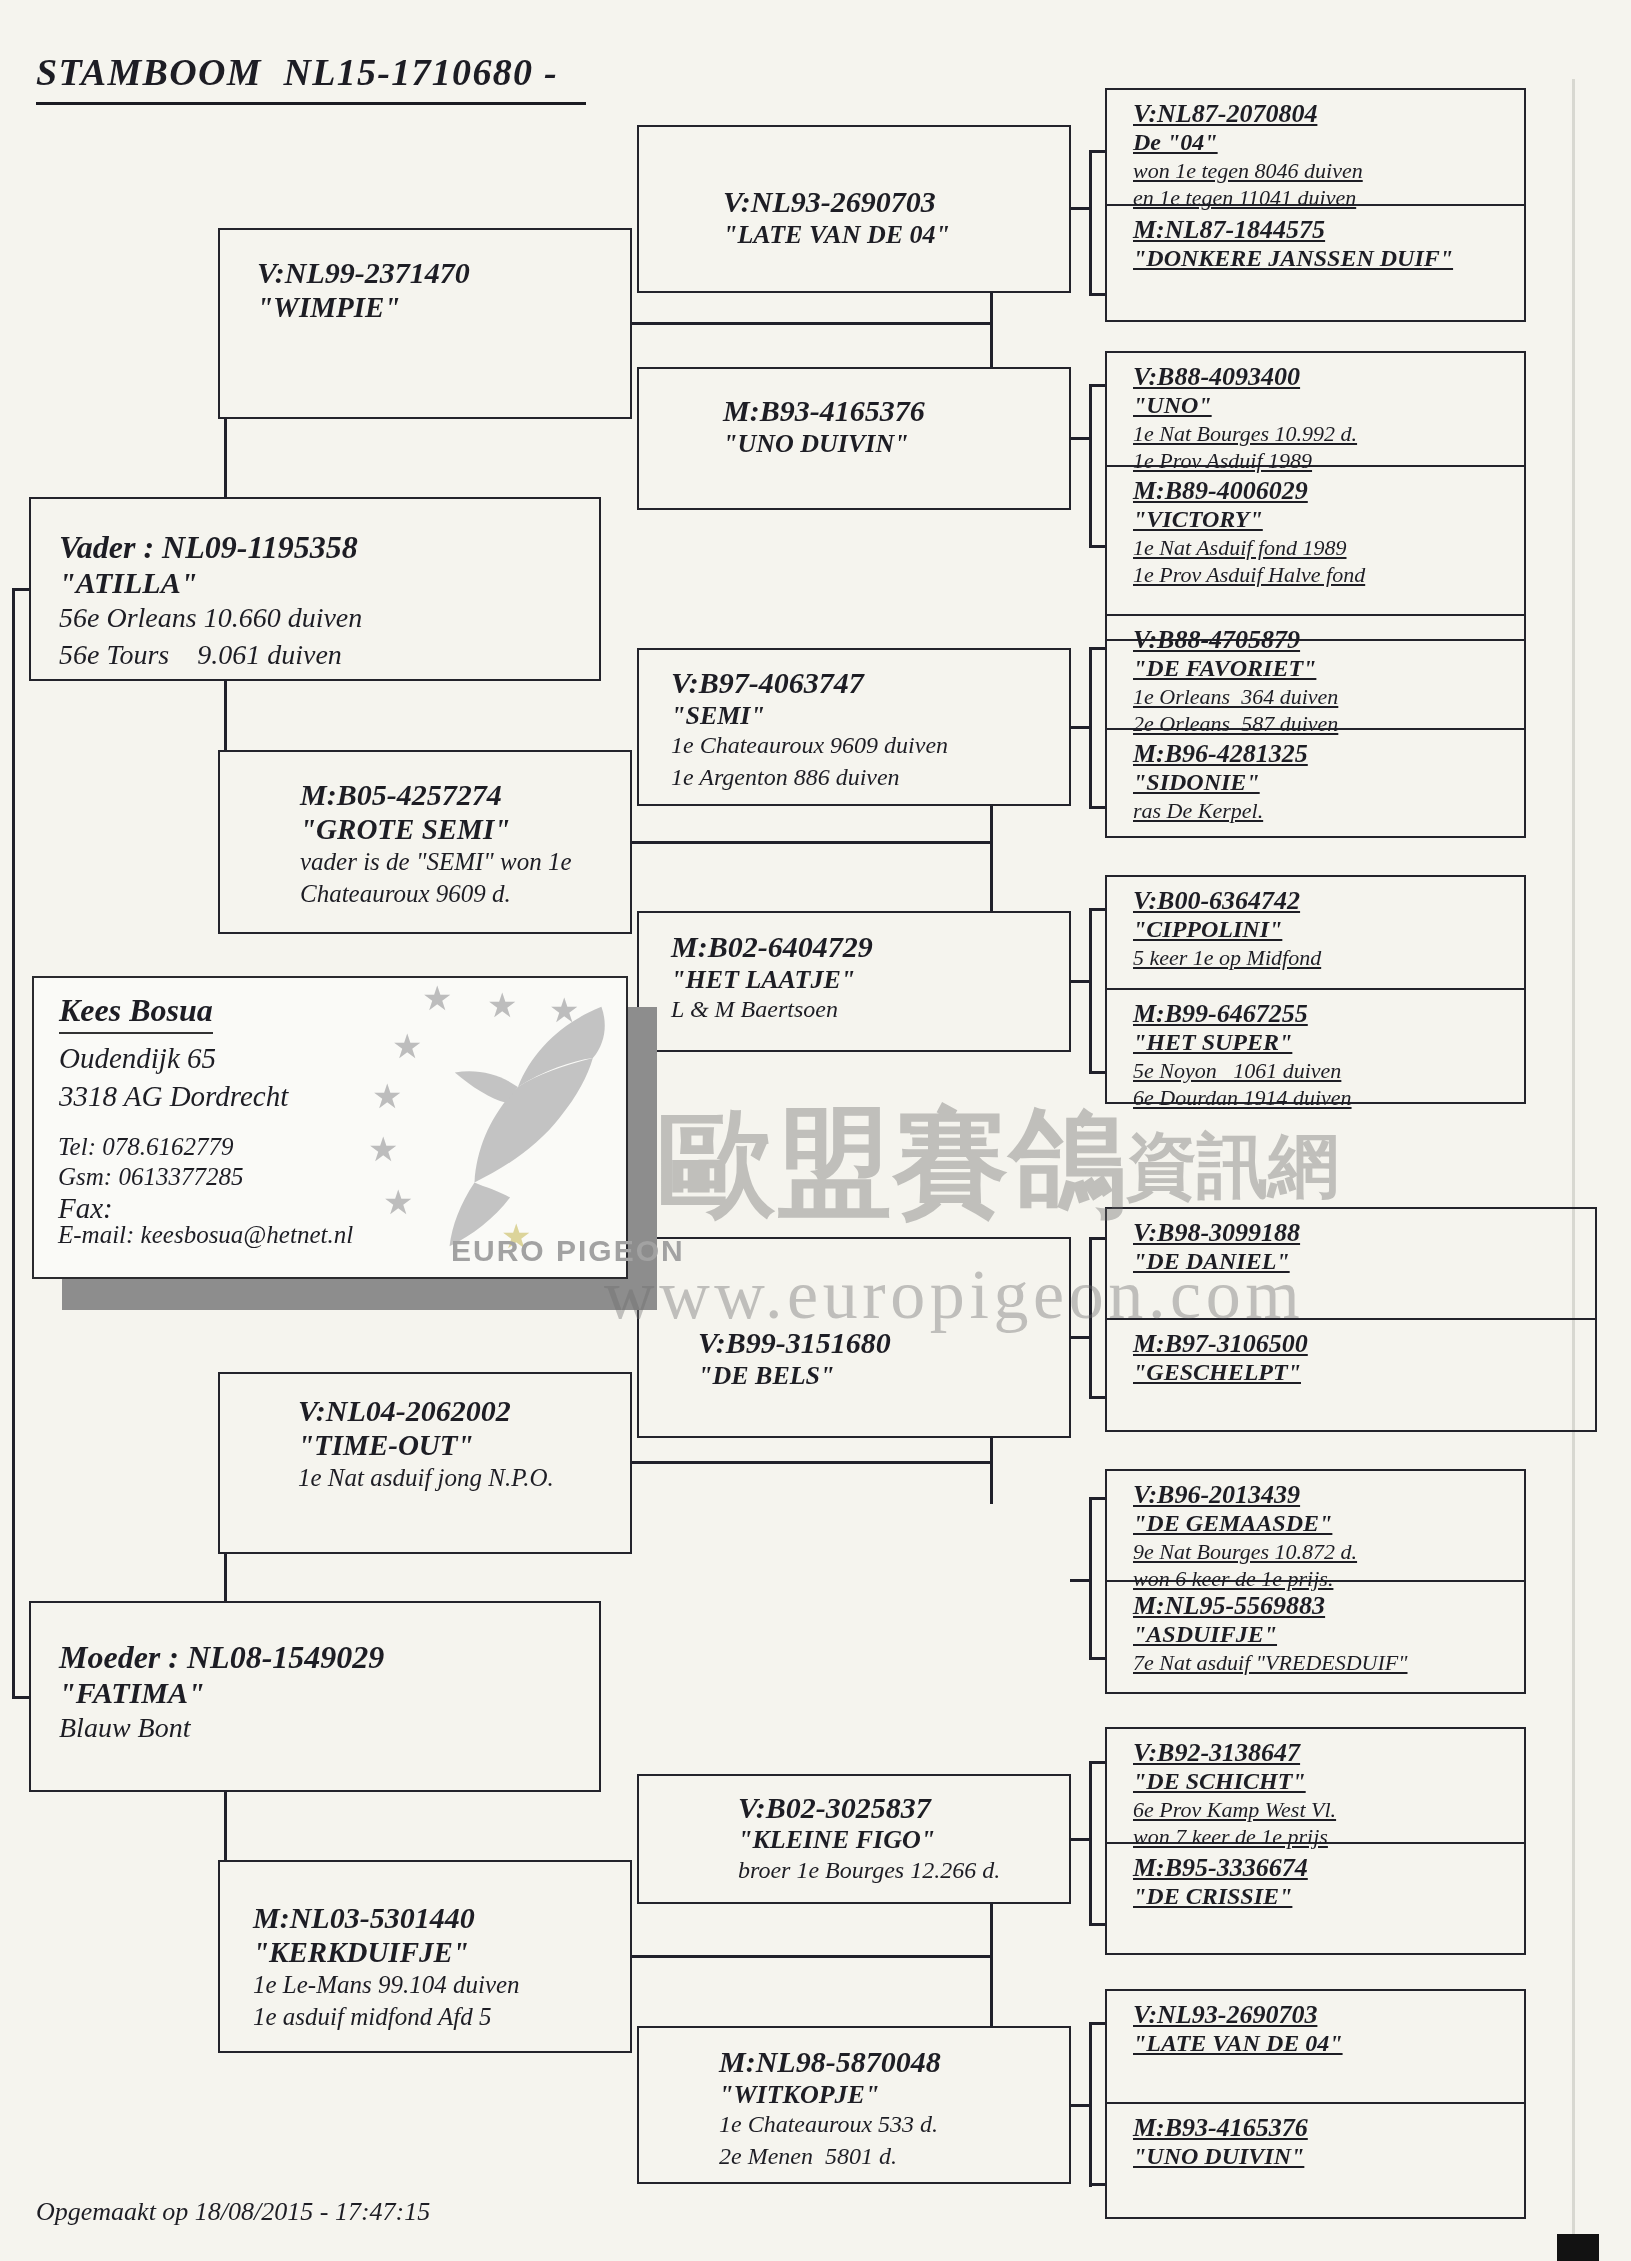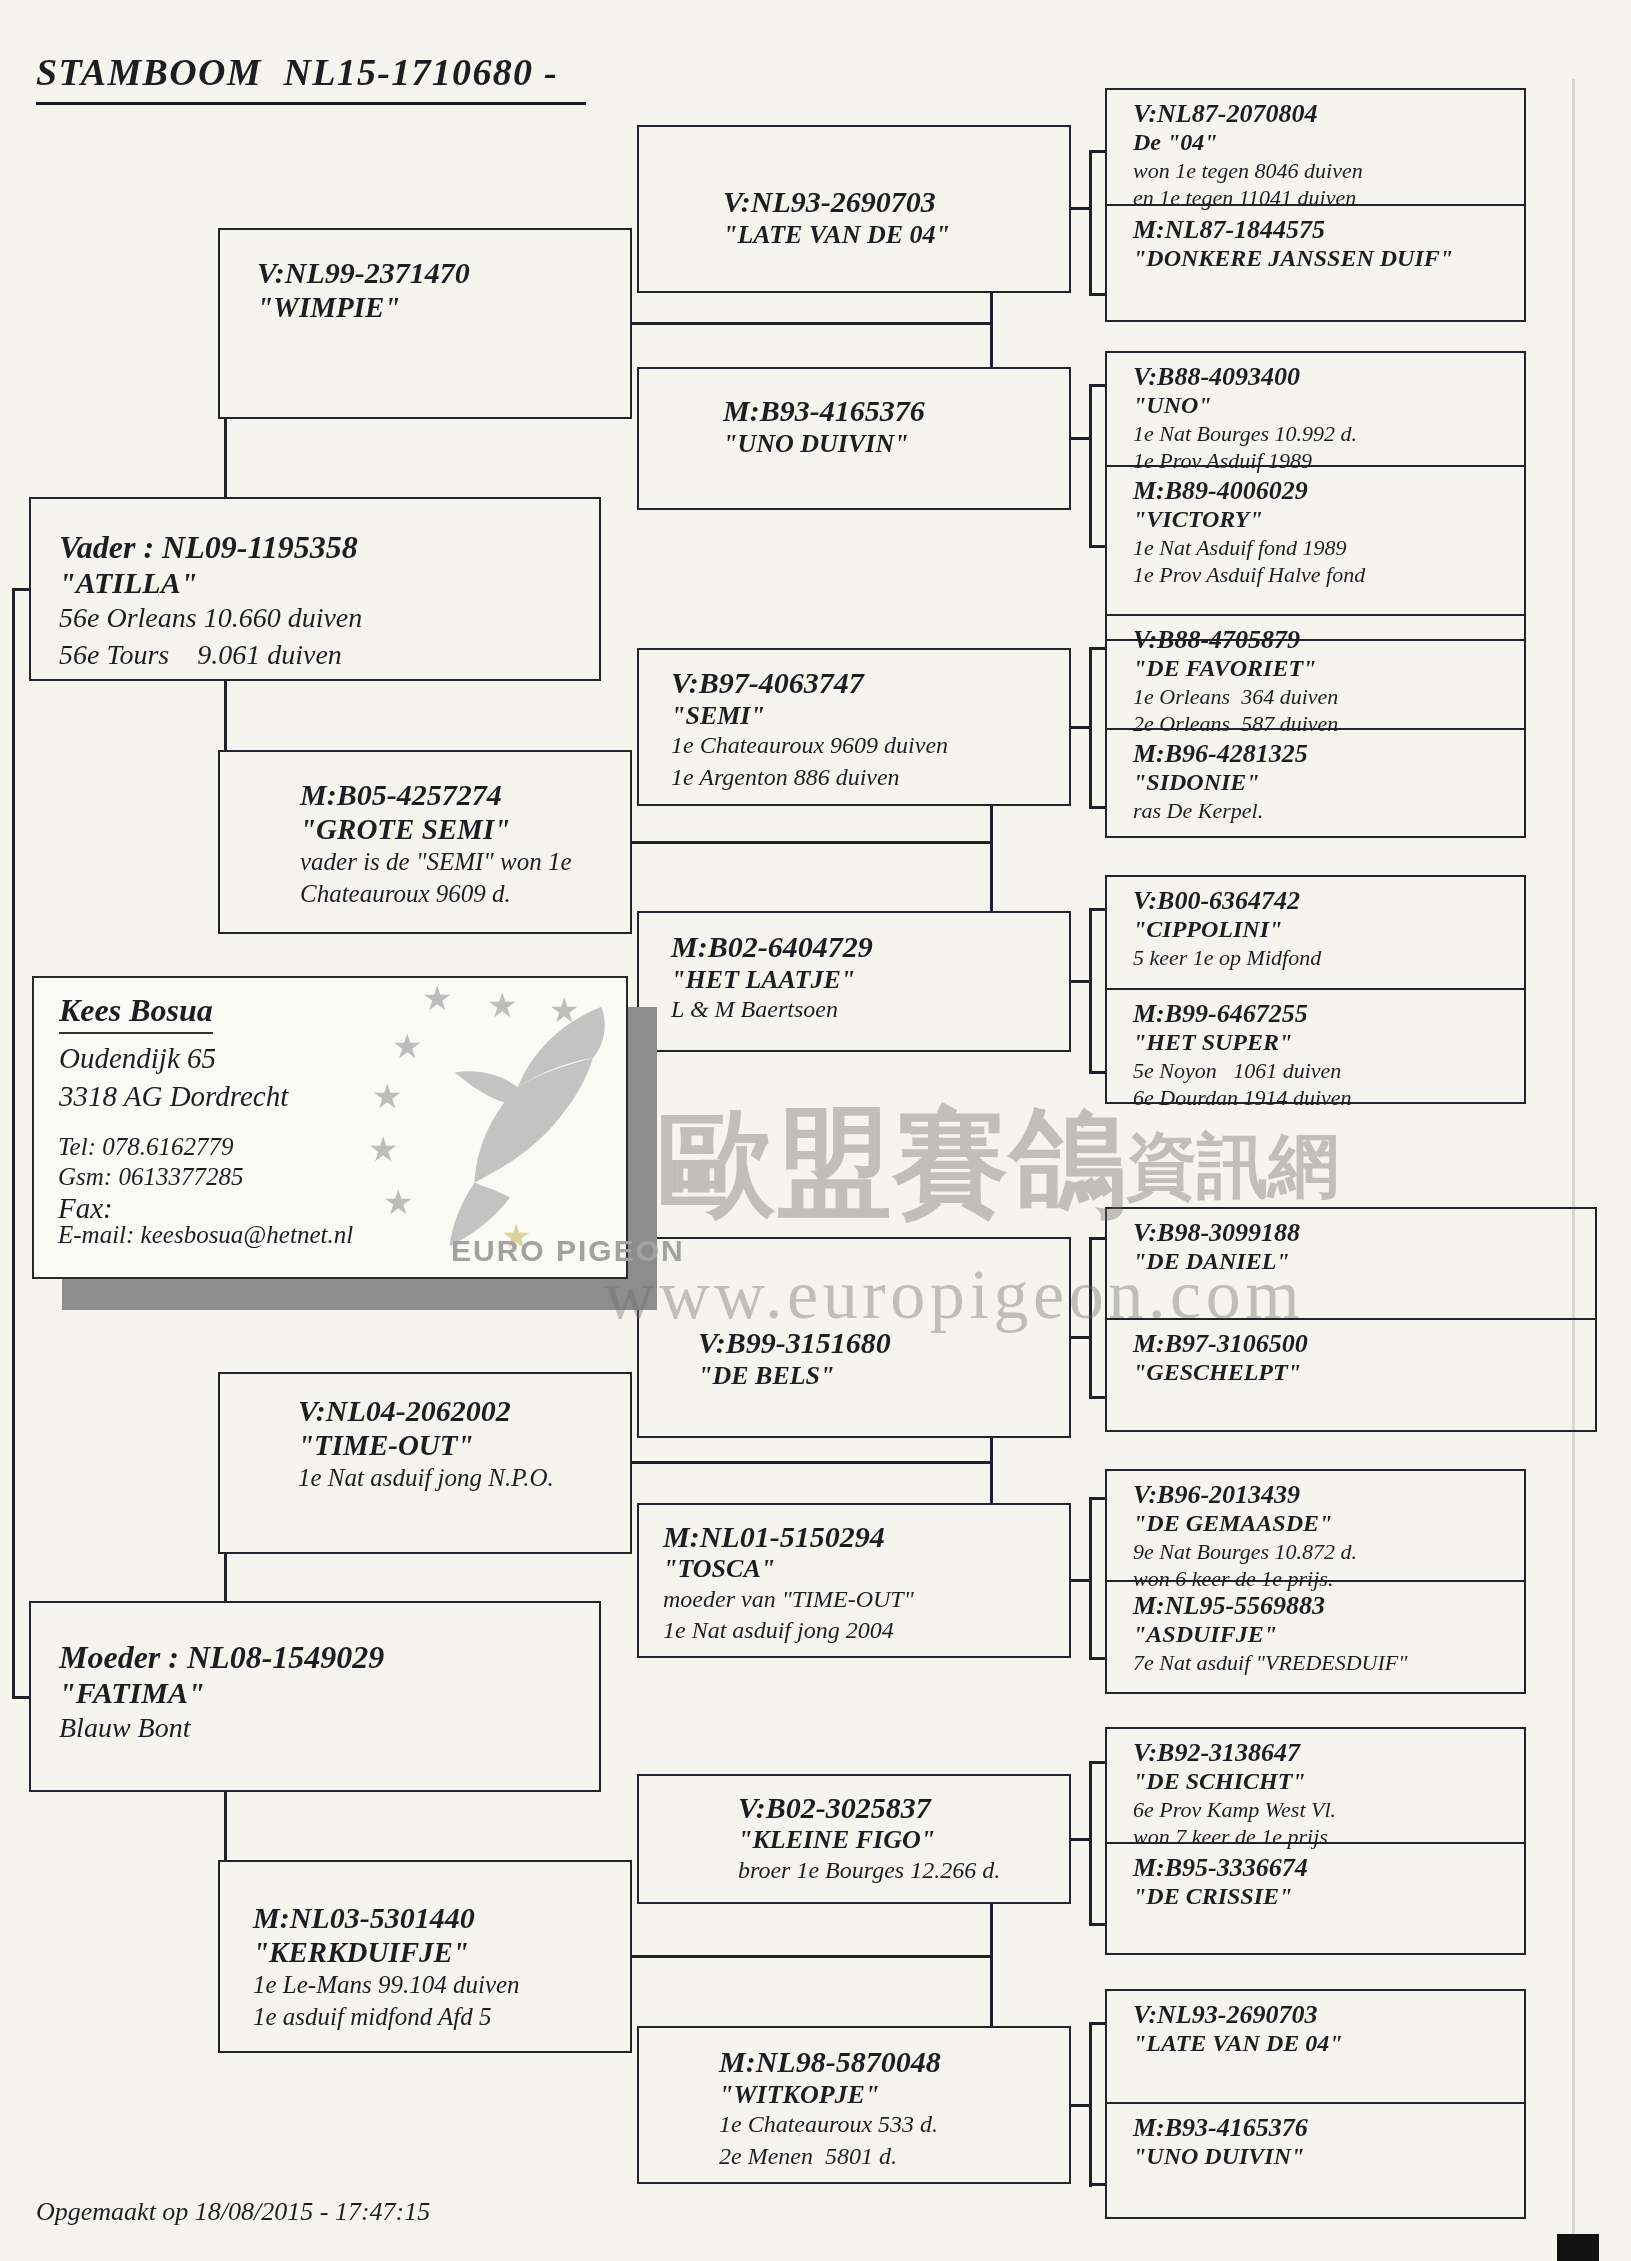--- a/index.html
+++ b/index.html
@@ -3,21 +3,21 @@
 <meta charset="utf-8">
 <style>
   html,body{margin:0;padding:0;background:#e6e6e0;}
   #page{position:relative;width:1632px;height:2261px;background:#f5f4ee;
         font-family:"Liberation Serif",serif;font-style:italic;color:#1d1d24;overflow:hidden;}
   
   #title{position:absolute;left:36px;top:50px;font-size:38px;font-weight:bold;
          letter-spacing:1.3px;border-bottom:3.3px solid #1b1b22;padding:0 28px 8px 0;z-index:3;white-space:pre;}
   
   .box,.pair{position:absolute;border:2px solid #23232b;box-sizing:border-box;z-index:2;background:transparent;}
-  .cell{box-sizing:border-box;}
+  .cell{box-sizing:border-box;text-decoration:underline;}
   .topcell{border-bottom:2px solid #23232b;}
   .ring{font-weight:bold;line-height:1.15;white-space:pre;}
   .bname{font-weight:bold;line-height:1.15;white-space:pre;}
   .bline{line-height:1.3;white-space:pre;}
   .cA .ring{font-size:32px}.cA .bname{font-size:30px}.cA .bline{font-size:28px}
   .cB .ring{font-size:30px}.cB .bname{font-size:29px}.cB .bline{font-size:25px}
   .cC .ring{font-size:30px}.cC .bname{font-size:26px}.cC .bline{font-size:24px}
   .pair .ring{font-size:26px}.pair .bname{font-size:24px}.pair .bline{font-size:22px;line-height:1.25}
   
   .h,.v{position:absolute;background:#20202a;z-index:1;}
@@ -161,26 +161,20 @@
   </div>
   <div class="box cC" style="left:637px;top:911px;width:434px;height:141px;padding:17px 10.5px 0 32px;">
     <div class="ring">M:B02-6404729</div>
     <div class="bname">"HET LAATJE"</div>
     <div class="bline">L &amp; M Baertsoen</div>
   </div>
   <div class="box cC" style="left:637px;top:1237px;width:434px;height:201px;padding:87px 10.5px 0 59px;">
     <div class="ring">V:B99-3151680</div>
     <div class="bname">"DE BELS"</div>
   </div>
-  <div class="box cC" style="left:637px;top:1503px;width:434px;height:155px;padding:14.5px 10.5px 0 24px;">
-    <div class="ring">M:NL01-5150294</div>
-    <div class="bname">"TOSCA"</div>
-    <div class="bline">moeder van "TIME-OUT"</div>
-    <div class="bline">1e Nat asduif jong 2004</div>
-  </div>
   <div class="box cC" style="left:637px;top:1774px;width:434px;height:130px;padding:14.5px 10.5px 0 99px;">
     <div class="ring">V:B02-3025837</div>
     <div class="bname">"KLEINE FIGO"</div>
     <div class="bline">broer 1e Bourges 12.266 d.</div>
   </div>
   <div class="box cC" style="left:637px;top:2026px;width:434px;height:158px;padding:17px 10.5px 0 80px;">
     <div class="ring">M:NL98-5870048</div>
     <div class="bname">"WITKOPJE"</div>
     <div class="bline">1e Chateauroux 533 d.</div>
     <div class="bline">2e Menen  5801 d.</div>

